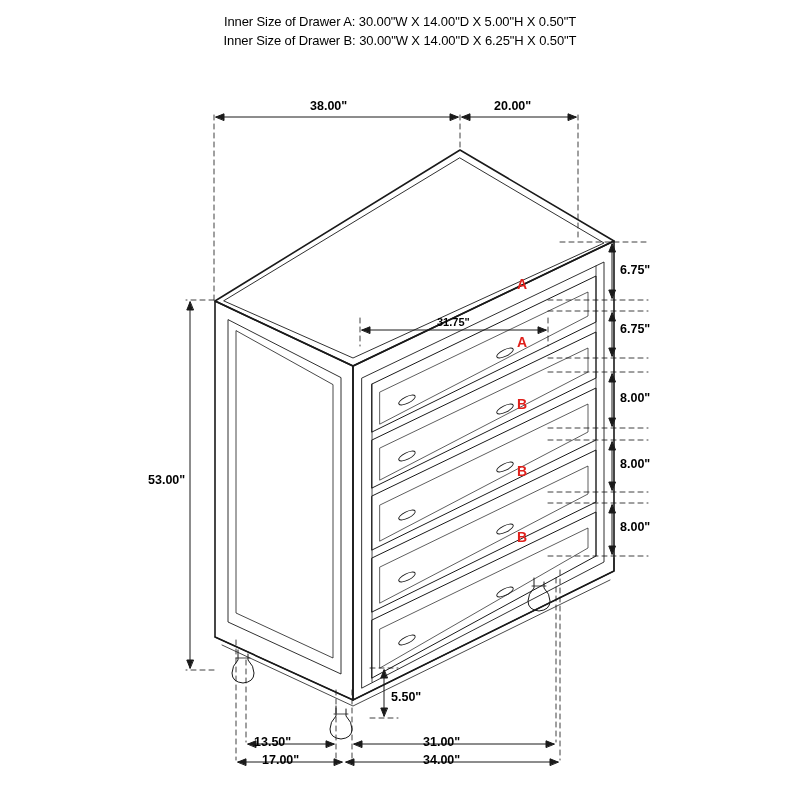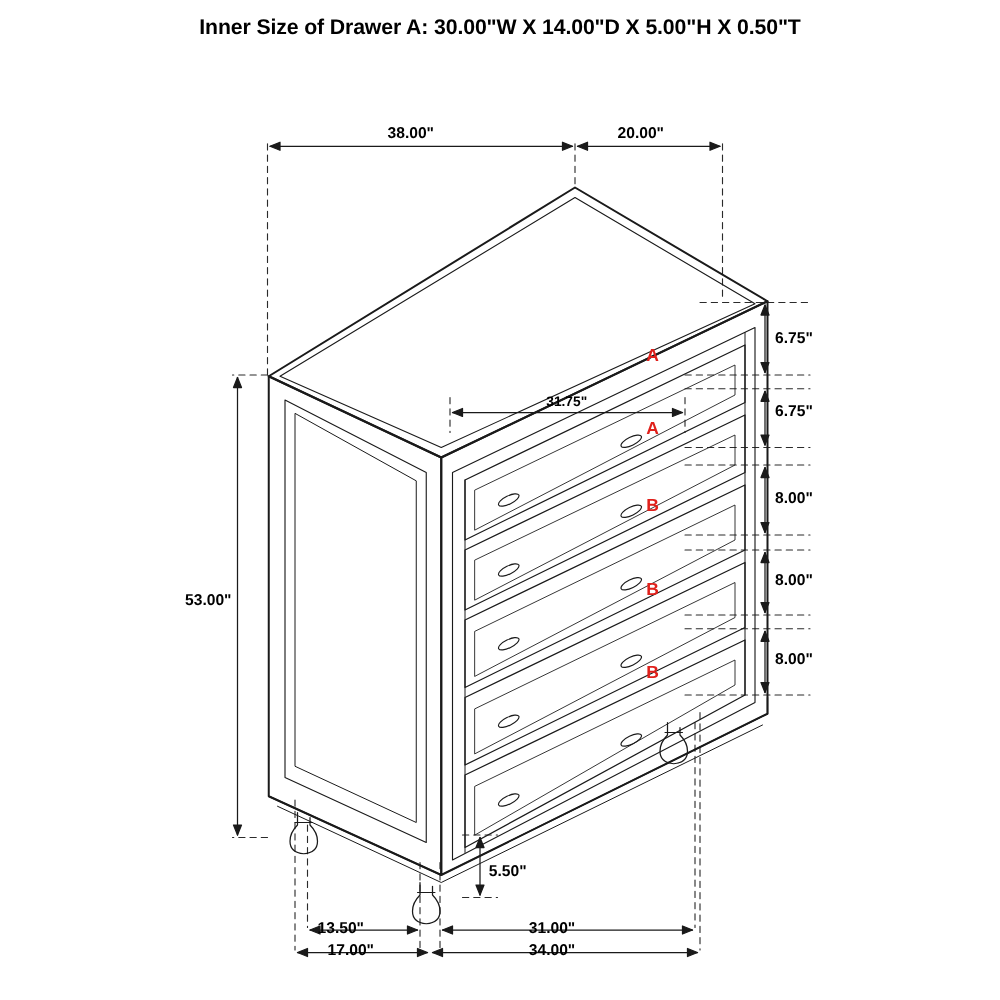--- a/index.html
+++ b/index.html
@@ -21,22 +21,22 @@
     height: 800px;
   }
   .spec-block {
     position: absolute;
     top: 12px;
     left: 0;
     width: 800px;
     text-align: center;
   }
   .spec-line {
-    font-size: 17px;
-    font-weight: bold;
+    font-size: 13px;
+    font-weight: normal;
     line-height: 19px;
     letter-spacing: -0.1px;
   }
   svg {
     position: absolute;
     top: 0;
     left: 0;
   }
   .dim-label {
     position: absolute;
@@ -60,20 +60,21 @@
     white-space: nowrap;
   }
 </style>
 </head>
 <body>
 
 <div id="stage">
 
   <div class="spec-block">
     <div class="spec-line">Inner Size of Drawer A: 30.00"W X 14.00"D X 5.00"H X 0.50"T</div>
+    <div class="spec-line">Inner Size of Drawer B: 30.00"W X 14.00"D X 6.25"H X 0.50"T</div>
   </div>
 
   <svg width="800" height="800" viewBox="0 0 800 800">
     <g fill="none" stroke="#1a1a1a" stroke-width="1.3" stroke-linejoin="round" stroke-linecap="round">
 
       <g stroke-dasharray="5,4" stroke-width="0.9" stroke="#2b2b2b">
 
         <path d="M214,115 L214,300"></path>
 
         <path d="M460,115 L460,150"></path>

